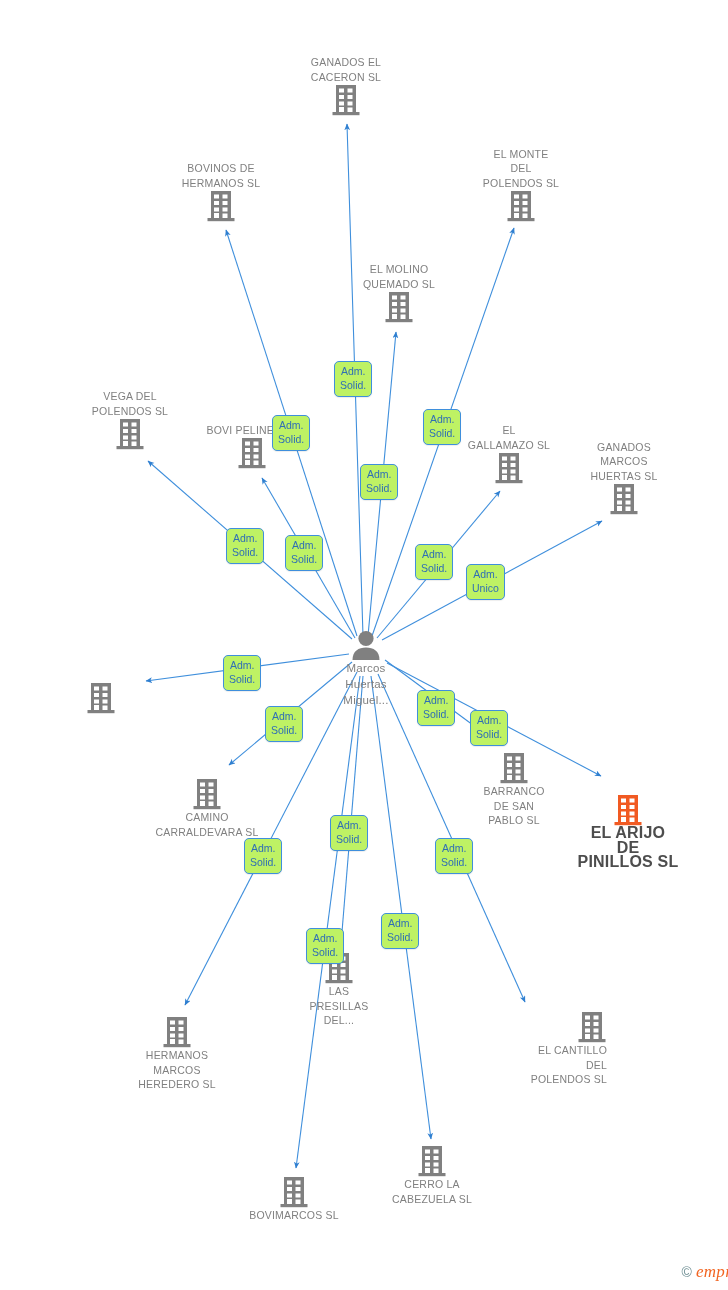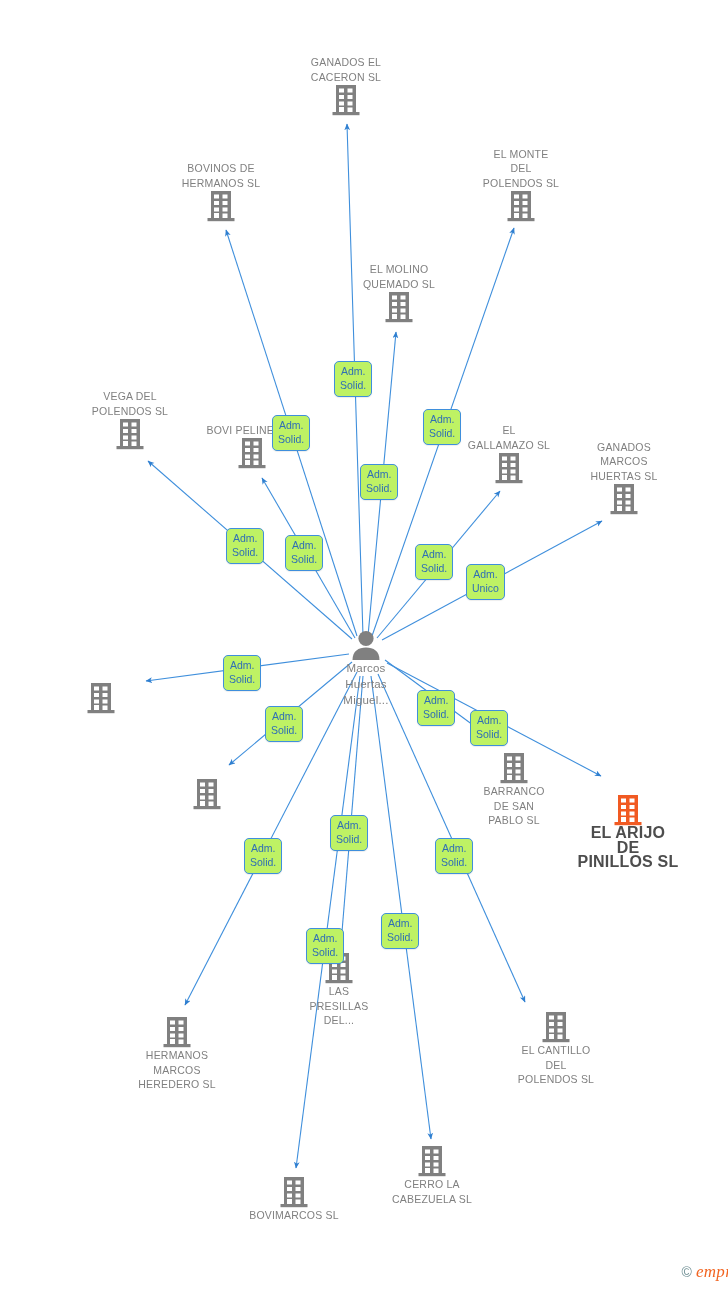--- a/index.html
+++ b/index.html
@@ -271,20 +271,22 @@
             <rect x="1.5" y="28" width="27" height="3.2" fill="#808080"></rect>
             <rect x="8" y="4.5" width="5" height="4" fill="#ffffff"></rect>
             <rect x="16.5" y="4.5" width="5" height="4" fill="#ffffff"></rect>
             <rect x="8" y="11" width="5" height="4" fill="#ffffff"></rect>
             <rect x="16.5" y="11" width="5" height="4" fill="#ffffff"></rect>
             <rect x="8" y="17.5" width="5" height="4" fill="#ffffff"></rect>
             <rect x="16.5" y="17.5" width="5" height="4" fill="#ffffff"></rect>
             <rect x="16.5" y="23.5" width="5" height="4.5" fill="#ffffff"></rect>
             <rect x="8" y="23" width="5" height="5" fill="#ffffff"></rect>
           </svg></span>
+        <div class="label">CAMINO
+CARRALDEVARA SL</div>
       </div>
       <div class="node" style="left: 514px; top: 752px;">
         <span class="icon-wrap"><svg width="30" height="32" viewBox="0 0 30 32" xmlns="http://www.w3.org/2000/svg">
             <rect x="5" y="1" width="20" height="27" fill="#808080"></rect>
             <rect x="1.5" y="28" width="27" height="3.2" fill="#808080"></rect>
             <rect x="8" y="4.5" width="5" height="4" fill="#ffffff"></rect>
             <rect x="16.5" y="4.5" width="5" height="4" fill="#ffffff"></rect>
             <rect x="8" y="11" width="5" height="4" fill="#ffffff"></rect>
             <rect x="16.5" y="11" width="5" height="4" fill="#ffffff"></rect>
             <rect x="8" y="17.5" width="5" height="4" fill="#ffffff"></rect>
@@ -340,21 +342,21 @@
             <rect x="16.5" y="11" width="5" height="4" fill="#ffffff"></rect>
             <rect x="8" y="17.5" width="5" height="4" fill="#ffffff"></rect>
             <rect x="16.5" y="17.5" width="5" height="4" fill="#ffffff"></rect>
             <rect x="16.5" y="23.5" width="5" height="4.5" fill="#ffffff"></rect>
             <rect x="8" y="23" width="5" height="5" fill="#ffffff"></rect>
           </svg></span>
         <div class="label">LAS
 PRESILLAS
 DEL...</div>
       </div>
-      <div class="node" style="left: 556px; top: 1011px;">
+      <div class="node" style="left: 532px; top: 1011px; text-align: right;">
         <span class="icon-wrap"><svg width="30" height="32" viewBox="0 0 30 32" xmlns="http://www.w3.org/2000/svg">
             <rect x="5" y="1" width="20" height="27" fill="#808080"></rect>
             <rect x="1.5" y="28" width="27" height="3.2" fill="#808080"></rect>
             <rect x="8" y="4.5" width="5" height="4" fill="#ffffff"></rect>
             <rect x="16.5" y="4.5" width="5" height="4" fill="#ffffff"></rect>
             <rect x="8" y="11" width="5" height="4" fill="#ffffff"></rect>
             <rect x="16.5" y="11" width="5" height="4" fill="#ffffff"></rect>
             <rect x="8" y="17.5" width="5" height="4" fill="#ffffff"></rect>
             <rect x="16.5" y="17.5" width="5" height="4" fill="#ffffff"></rect>
             <rect x="16.5" y="23.5" width="5" height="4.5" fill="#ffffff"></rect>

